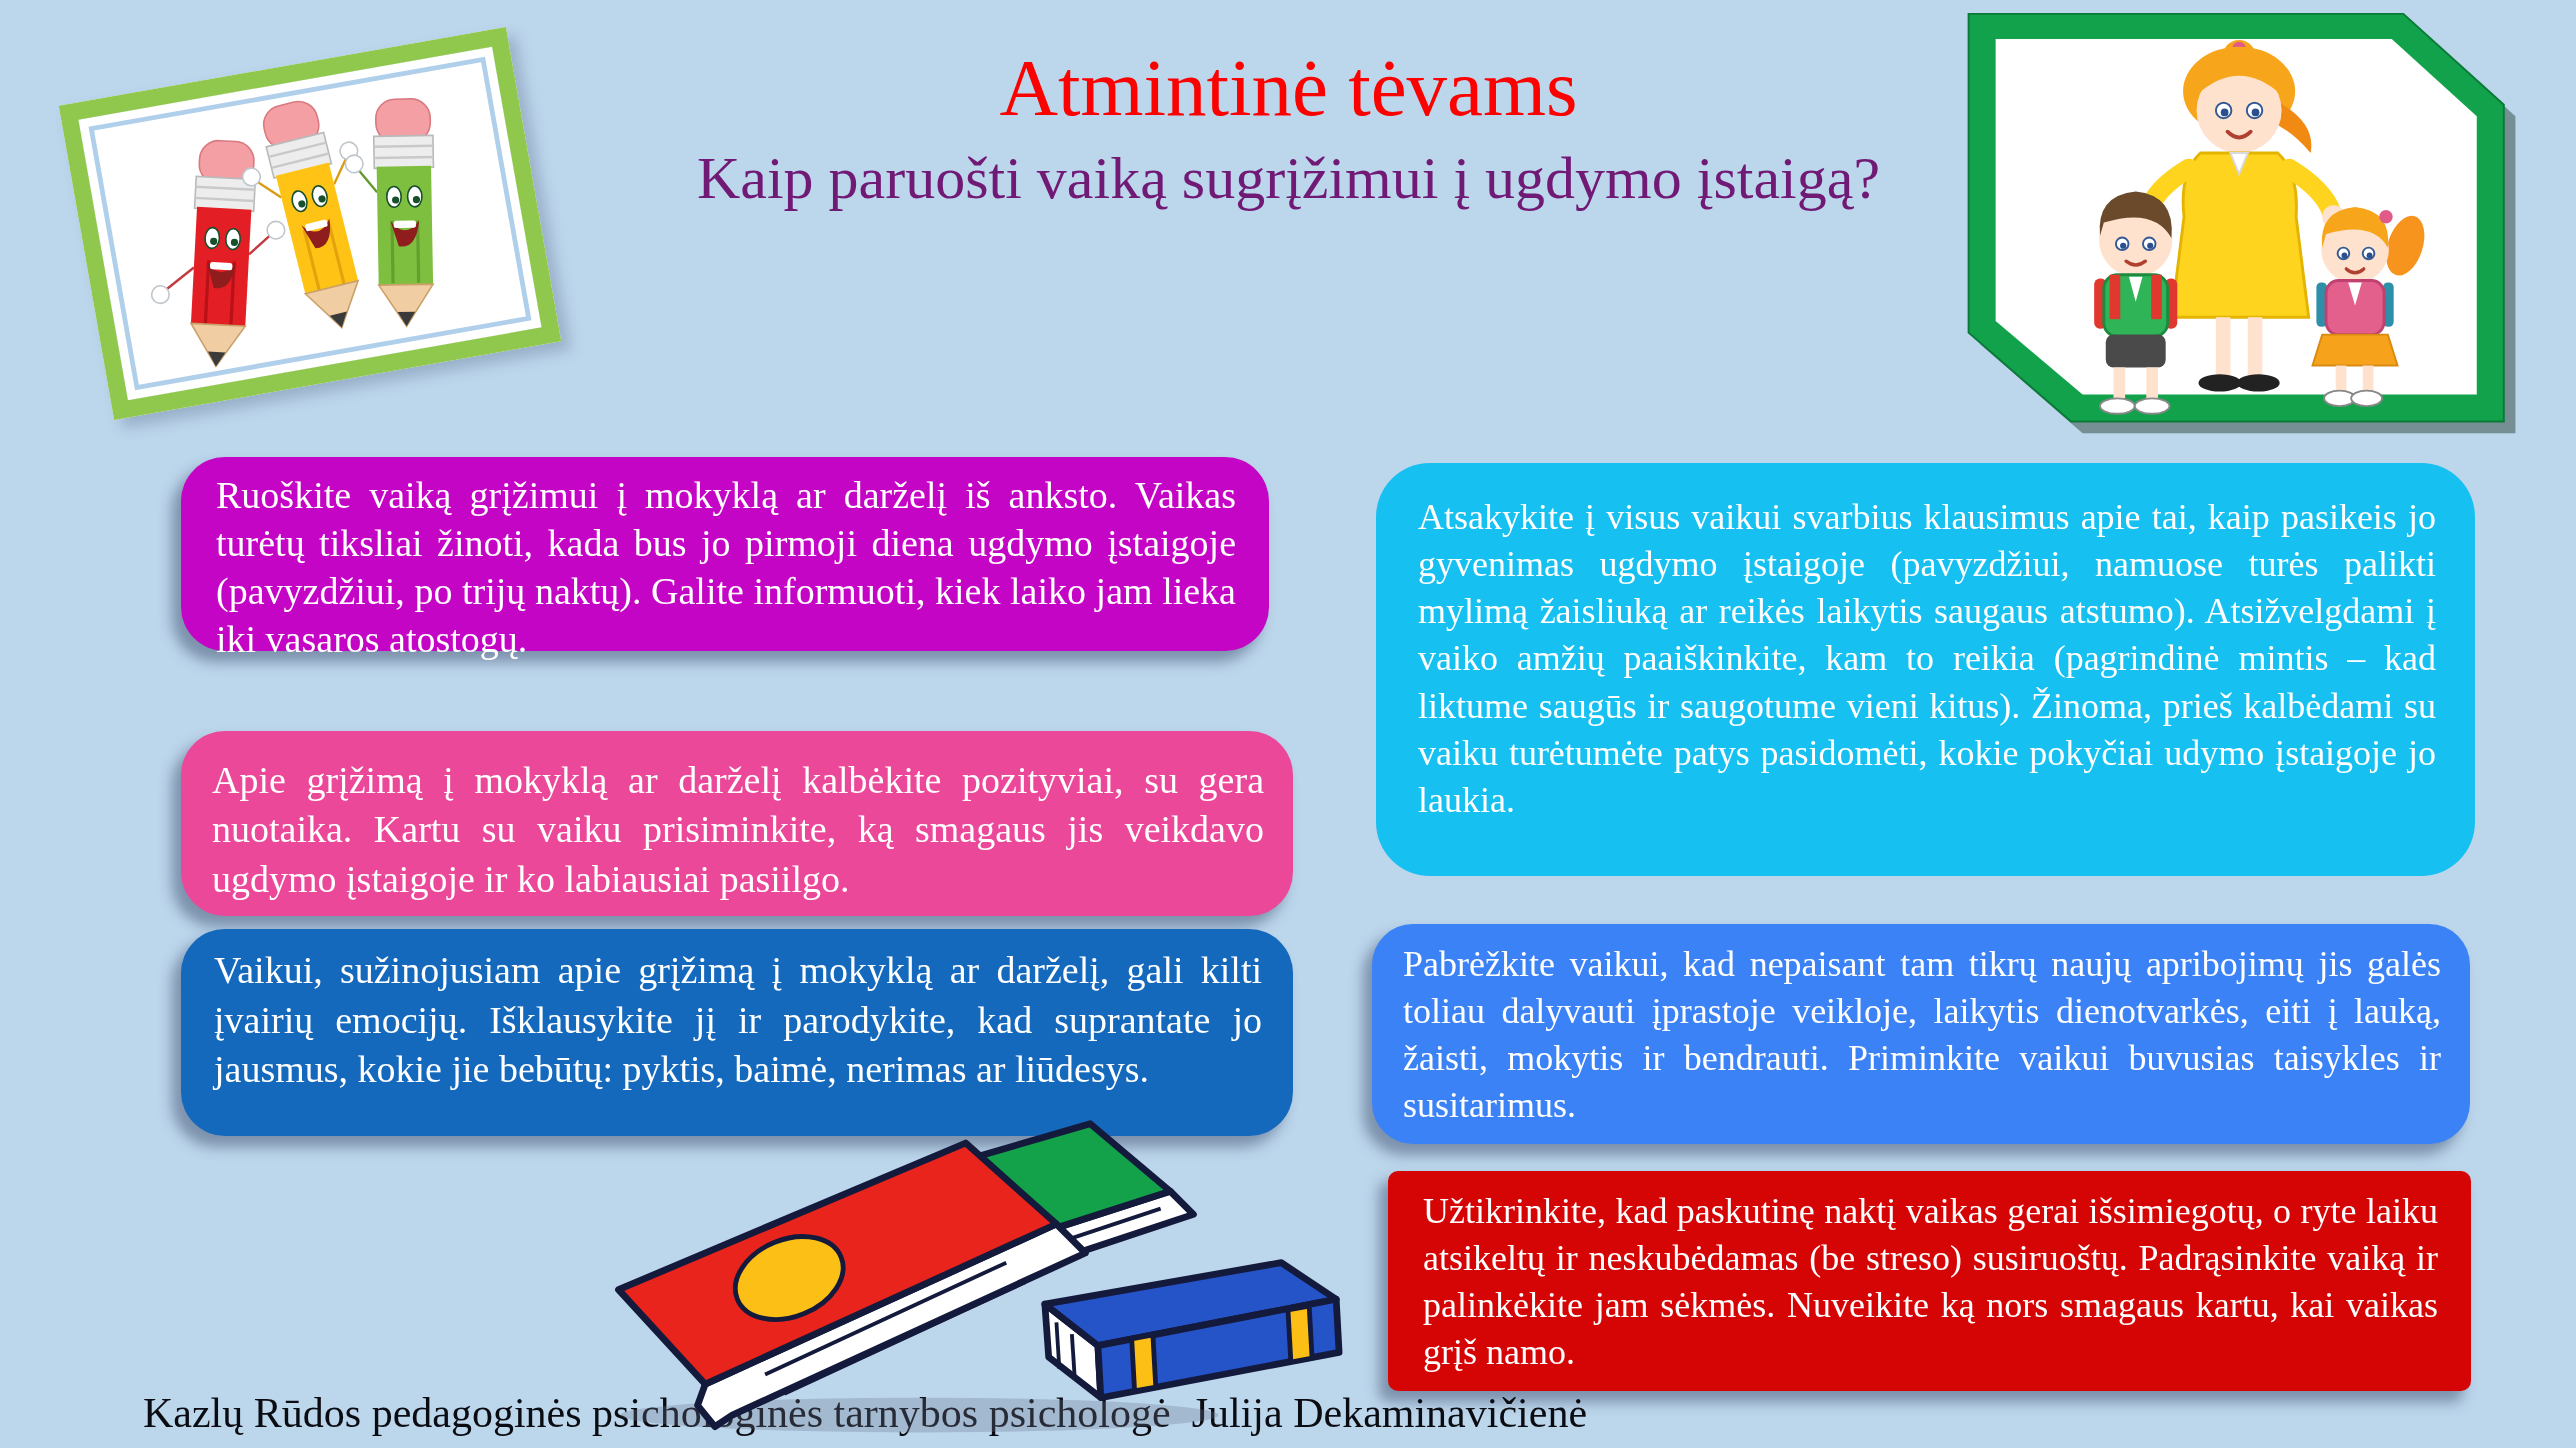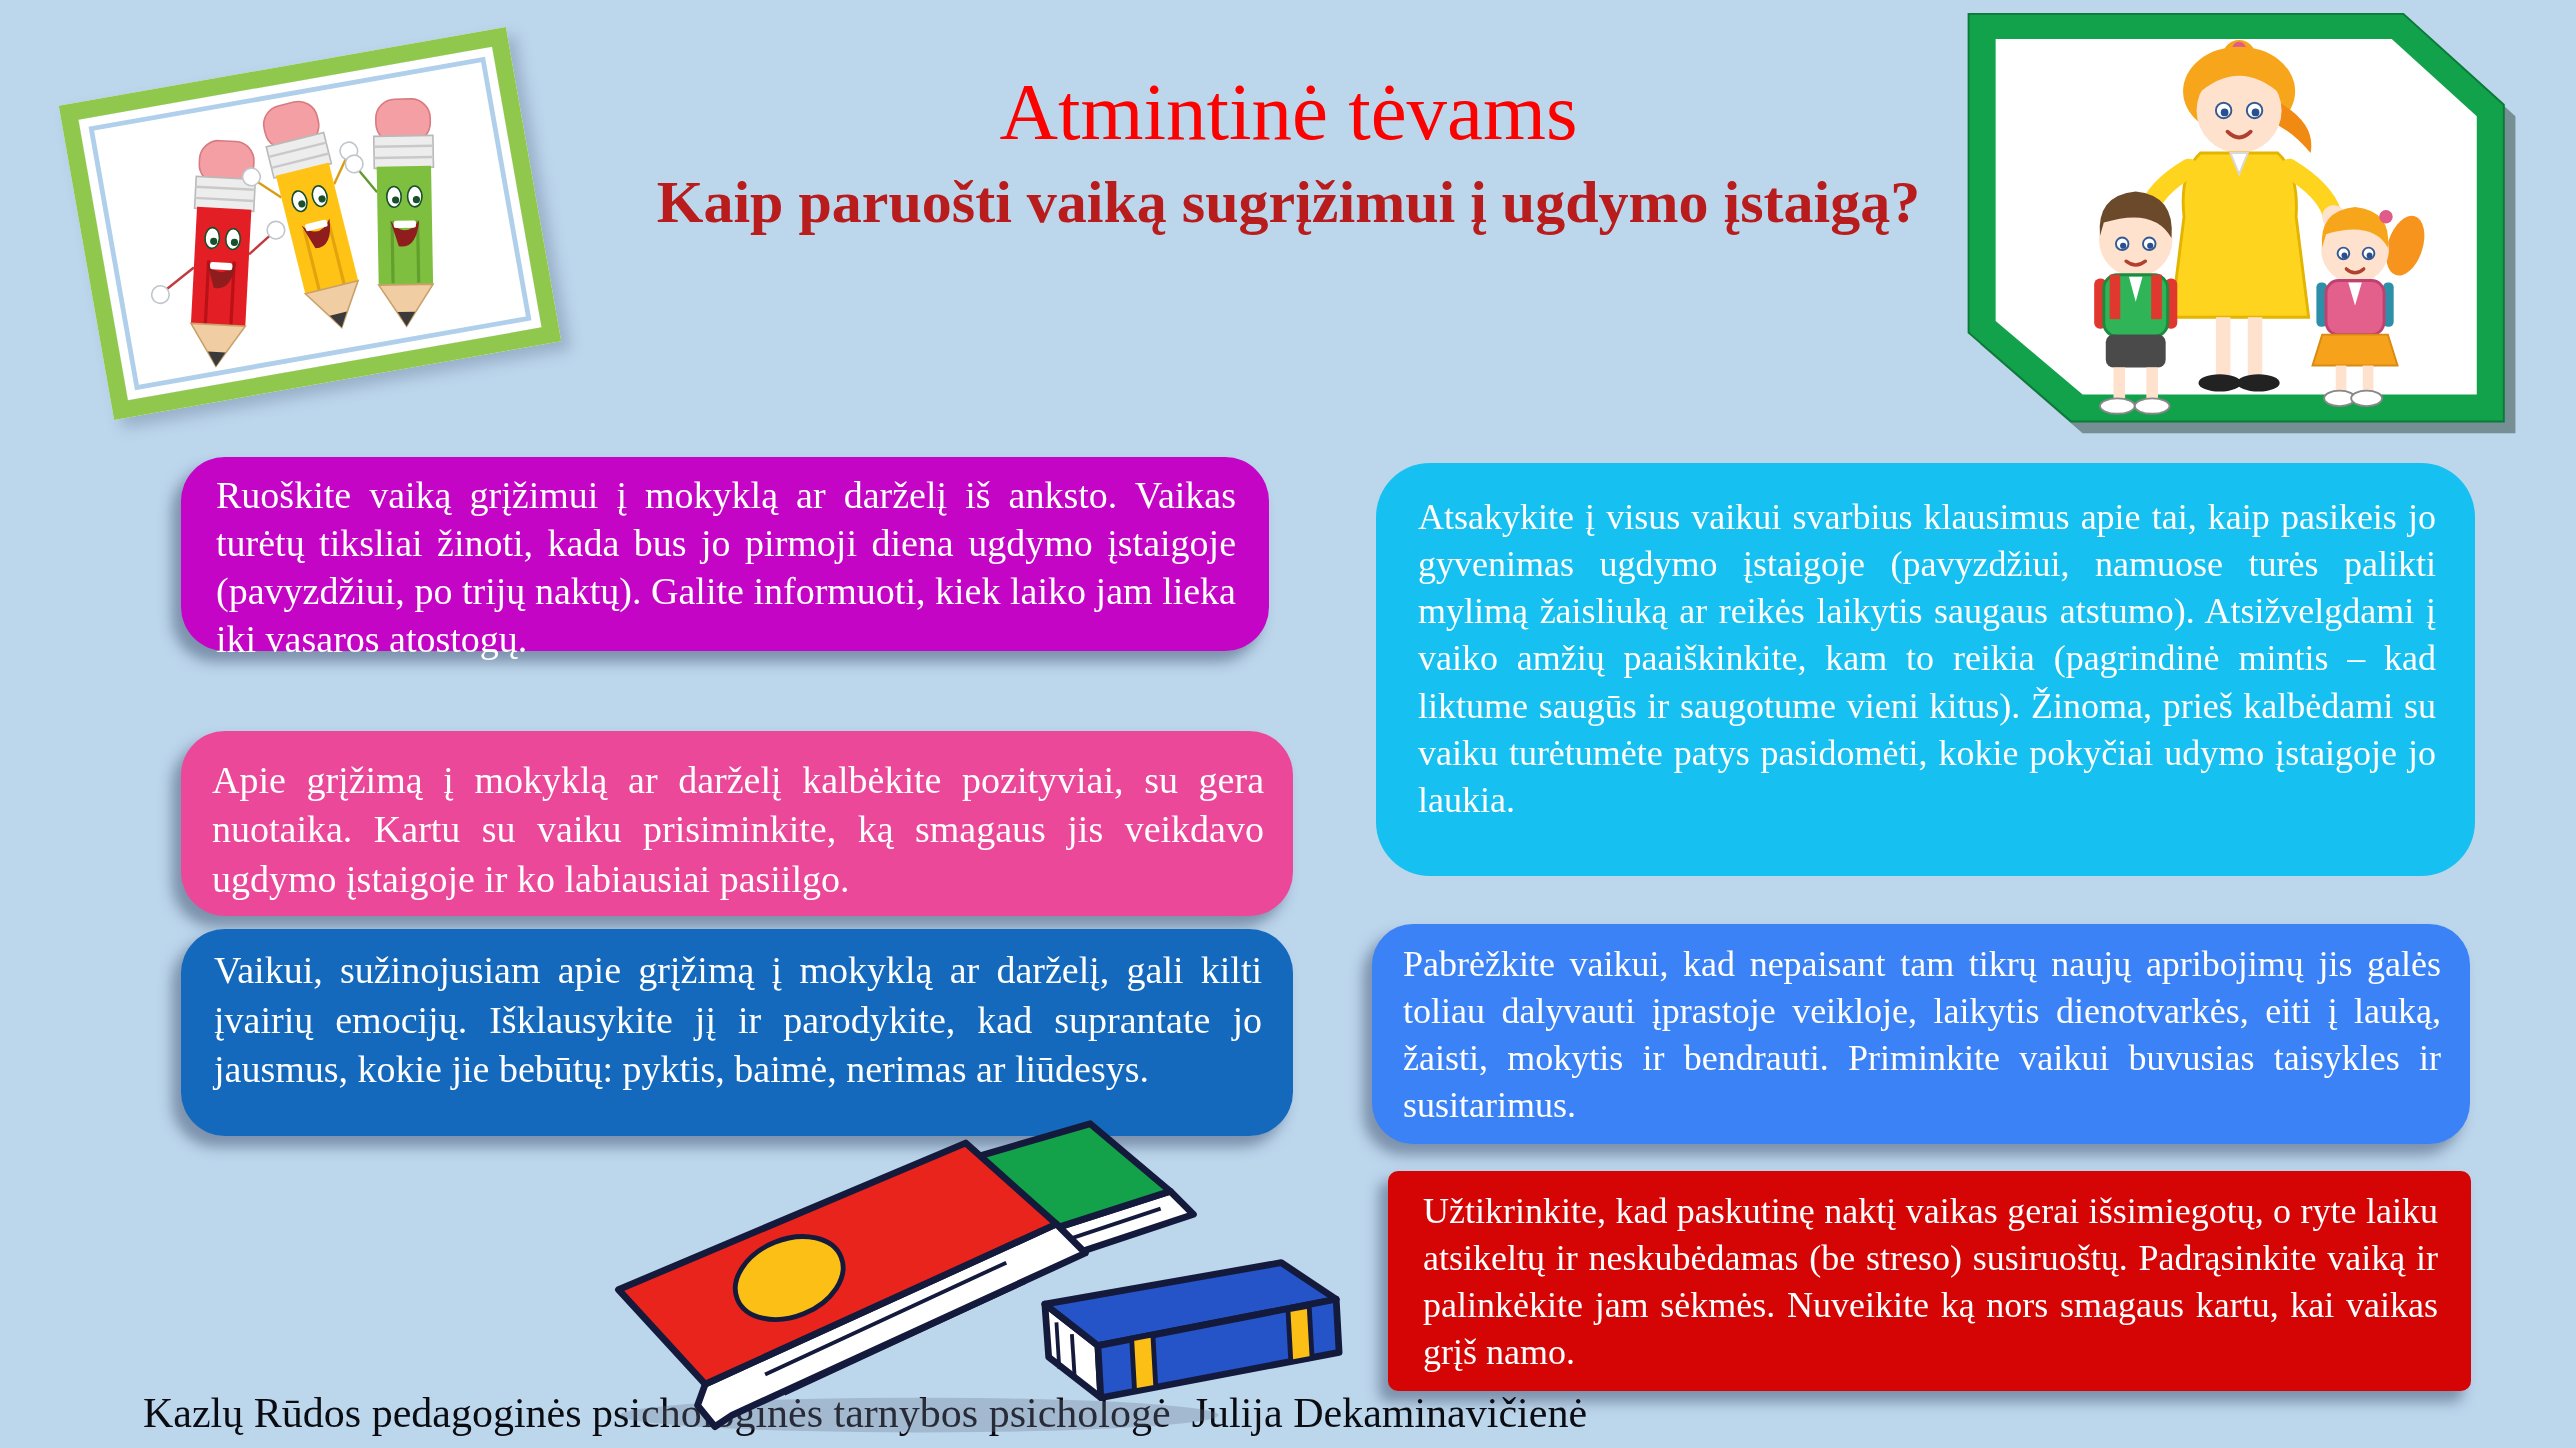--- a/index.html
+++ b/index.html
@@ -3,21 +3,21 @@
 <meta charset="utf-8">
 <style>
   html,body { margin:0; padding:0; }
   body { font-family:"Liberation Serif", serif; }
   .slide {
     position:relative; width:2576px; height:1449px; overflow:hidden;
     background:#BCD6EC;
   }
 
   
-  .header { position:absolute; left:564px; top:46px; width:1449px; text-align:center;margin-top:24px; }
+  .header { position:absolute; left:564px; top:46px; width:1449px; text-align:center; }
   .title { font-size:81px; line-height:1.05; font-family:"Liberation Serif", serif; }
   .subtitle { font-size:60px; line-height:1.1; margin-top:13.5px; font-family:"Liberation Serif", serif; }
 
   
   .frame-pencils {
     position:absolute; left:83px; top:64px; width:454px; height:319px;
     background:#ffffff; border:17.4px solid #8FC84C; box-sizing:border-box;
     box-shadow: inset 0 0 0 8.7px #ffffff, inset 0 0 0 13.5px #AFCFEA, 7.7px 9.7px 13.5px rgba(90,105,135,.35);
     transform:rotate(-10deg);
   }
@@ -130,21 +130,21 @@
         <circle cx="-11" cy="0" r="4.5" fill="#17502B"></circle>
           <circle cx="15" cy="0" r="4.5" fill="#17502B"></circle>
         <path d="M -18,26 Q 0,50 18,26 Q 14,62 -8,58 Z" fill="#8F1D1D"></path>
         <rect x="-14" y="26" width="28" height="9" rx="3" fill="#fff"></rect>
       </g>
     </svg>
   </div>
 
   <div class="header">
     <div class="title" style="color: rgb(251, 2, 0);">Atmintinė tėvams</div>
-    <div class="subtitle" style="color: #b91c1c; font-weight: bold;">Kaip paruošti vaiką sugrįžimui į ugdymo įstaigą?</div>
+    <div class="subtitle" style="color: #701a75;">Kaip paruošti vaiką sugrįžimui į ugdymo įstaigą?</div>
   </div>
 
   <div class="frame-teacher">
     <svg width="570" height="435" viewBox="0 0 590 450" aria-hidden="true">
       <polygon points="24,20 474,20 578,114 578,442 130,442 24,350" fill="#1E3A2C" opacity="0.45"></polygon>
       <polygon points="12,8 462,8 566,102 566,430 118,430 12,338" fill="#11A24B" stroke="#0B7A38" stroke-width="2"></polygon>
       <polygon points="40,34 450,34 538,114 538,402 130,402 40,326" fill="#ffffff"></polygon>
 
       <g>
         <circle cx="292" cy="52" r="17" fill="#F7A61B"></circle>

